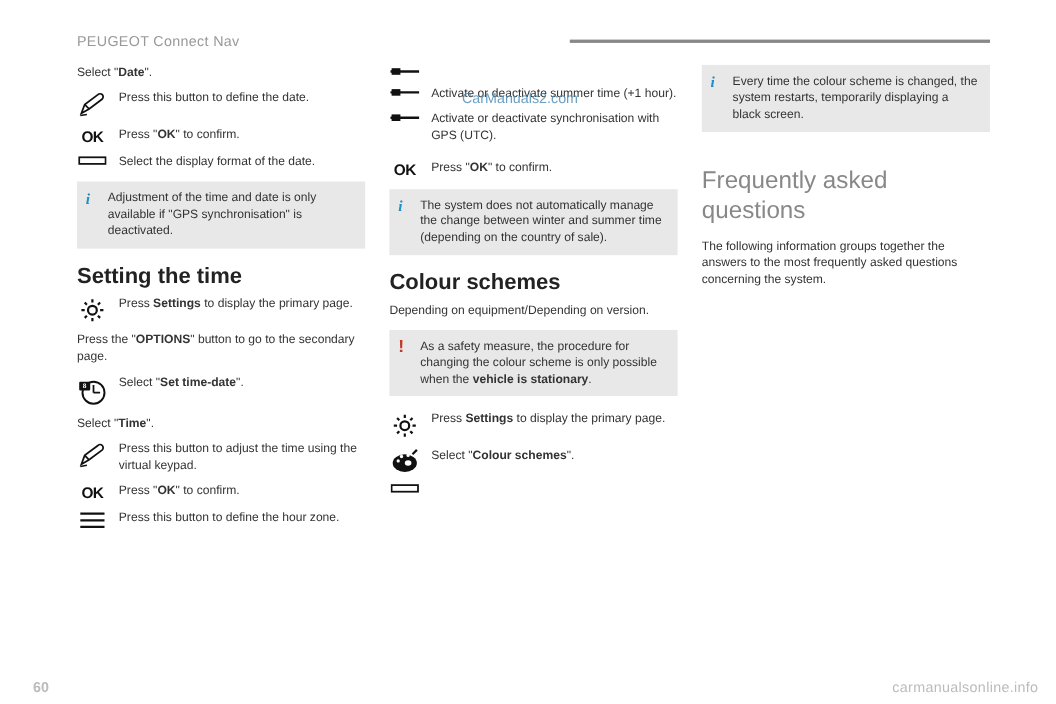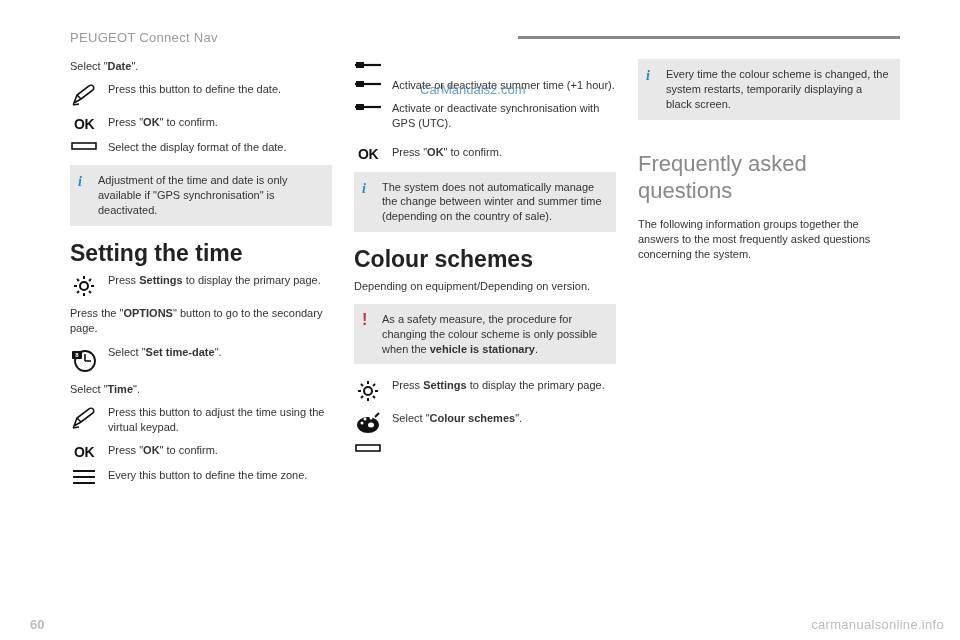--- a/index.html
+++ b/index.html
@@ -78,21 +78,21 @@
   }
   .info-box .bang {
     color: #c0392b;
     font-weight: bold;
     font-size: 16px;
     flex-shrink: 0;
     width: 12px;
     line-height: 1;
   }
   h2.section {
-    font-size: 23px;
+    font-size: 20px;
     font-weight: bold;
     color: #222;
     margin: 8px 0 6px 0;
   }
   h2.faq {
     font-size: 22px;
     font-weight: normal;
     color: #888;
     margin: 30px 0 12px 0;
     line-height: 1.25;
@@ -256,21 +256,21 @@
       </div>
 
       <div class="step">
         <div class="icon">
           <svg width="24" height="16" viewBox="0 0 24 16">
               <line x1="1" y1="2" x2="23" y2="2" stroke="#111" stroke-width="2"></line>
               <line x1="1" y1="8" x2="23" y2="8" stroke="#111" stroke-width="2"></line>
               <line x1="1" y1="14" x2="23" y2="14" stroke="#111" stroke-width="2"></line>
             </svg>
         </div>
-        <div class="txt">Every this button to define the time zone.</div>
+        <div class="txt">Press this button to define the hour zone.</div>
       </div>
 
     </div>
 
     <div class="col">
 
       <div class="step">
         <div class="icon">
           <svg width="28" height="10" viewBox="0 0 28 10">
               <line x1="1" y1="5" x2="27" y2="5" stroke="#111" stroke-width="2.2"></line>

